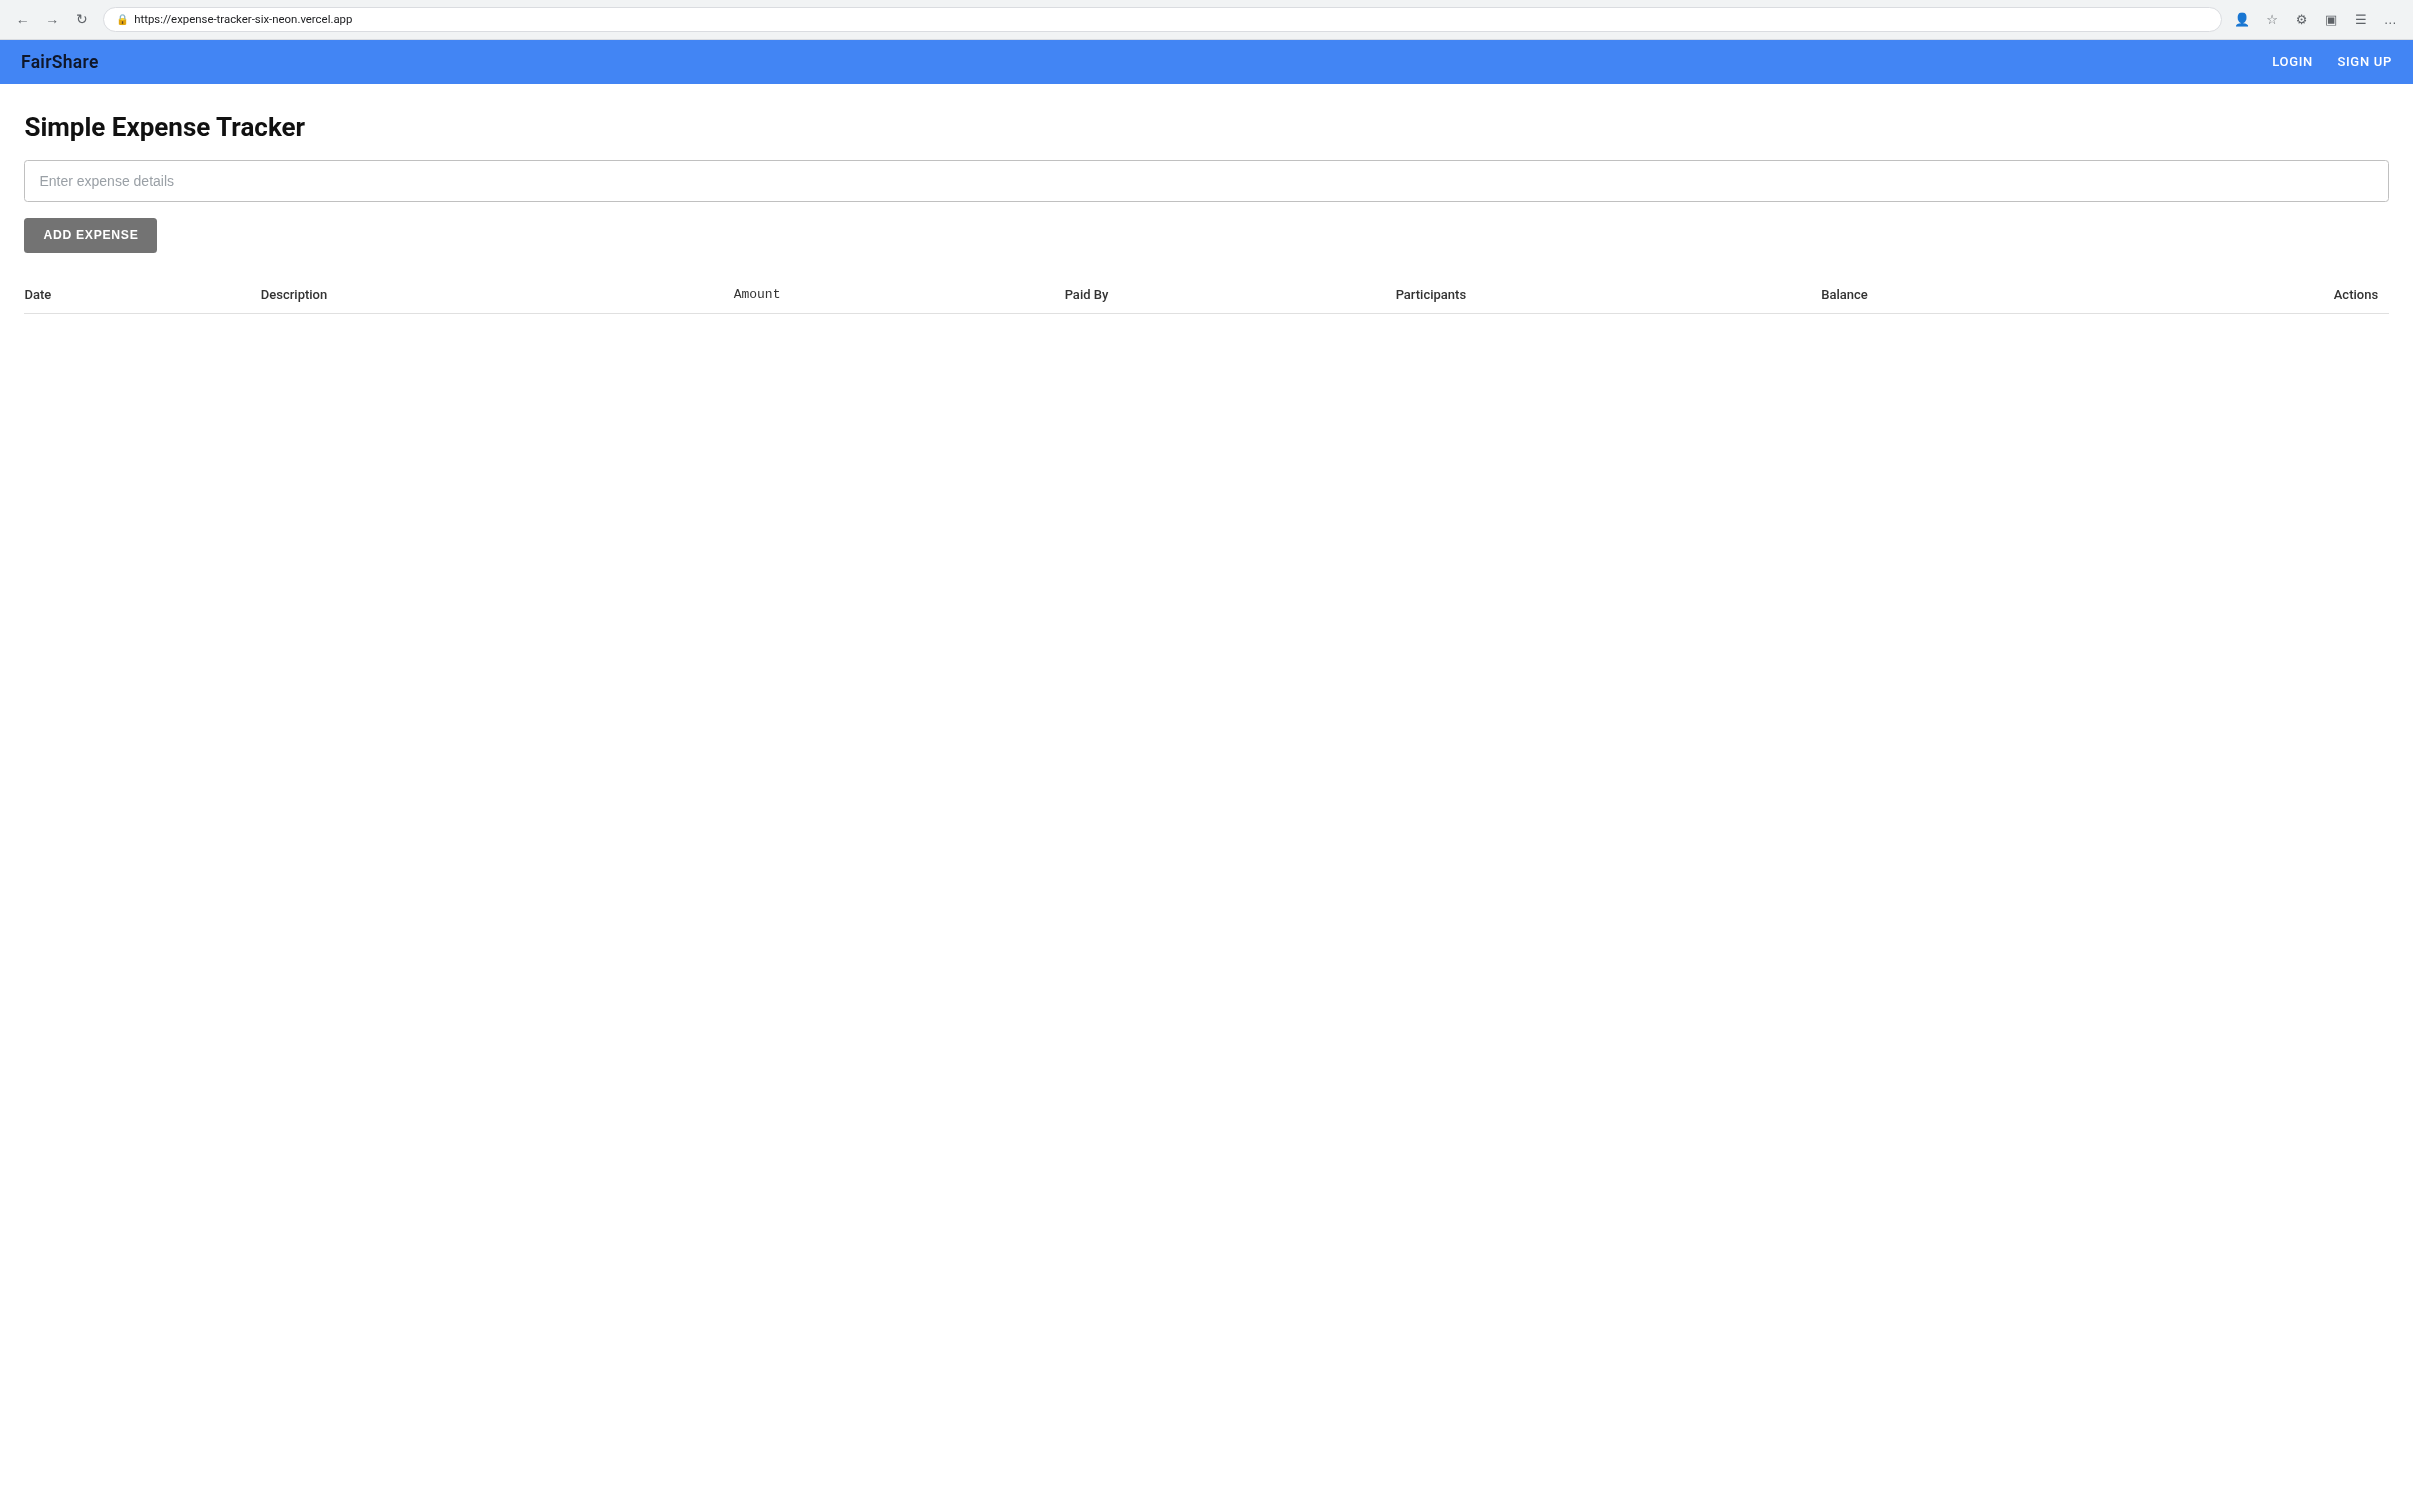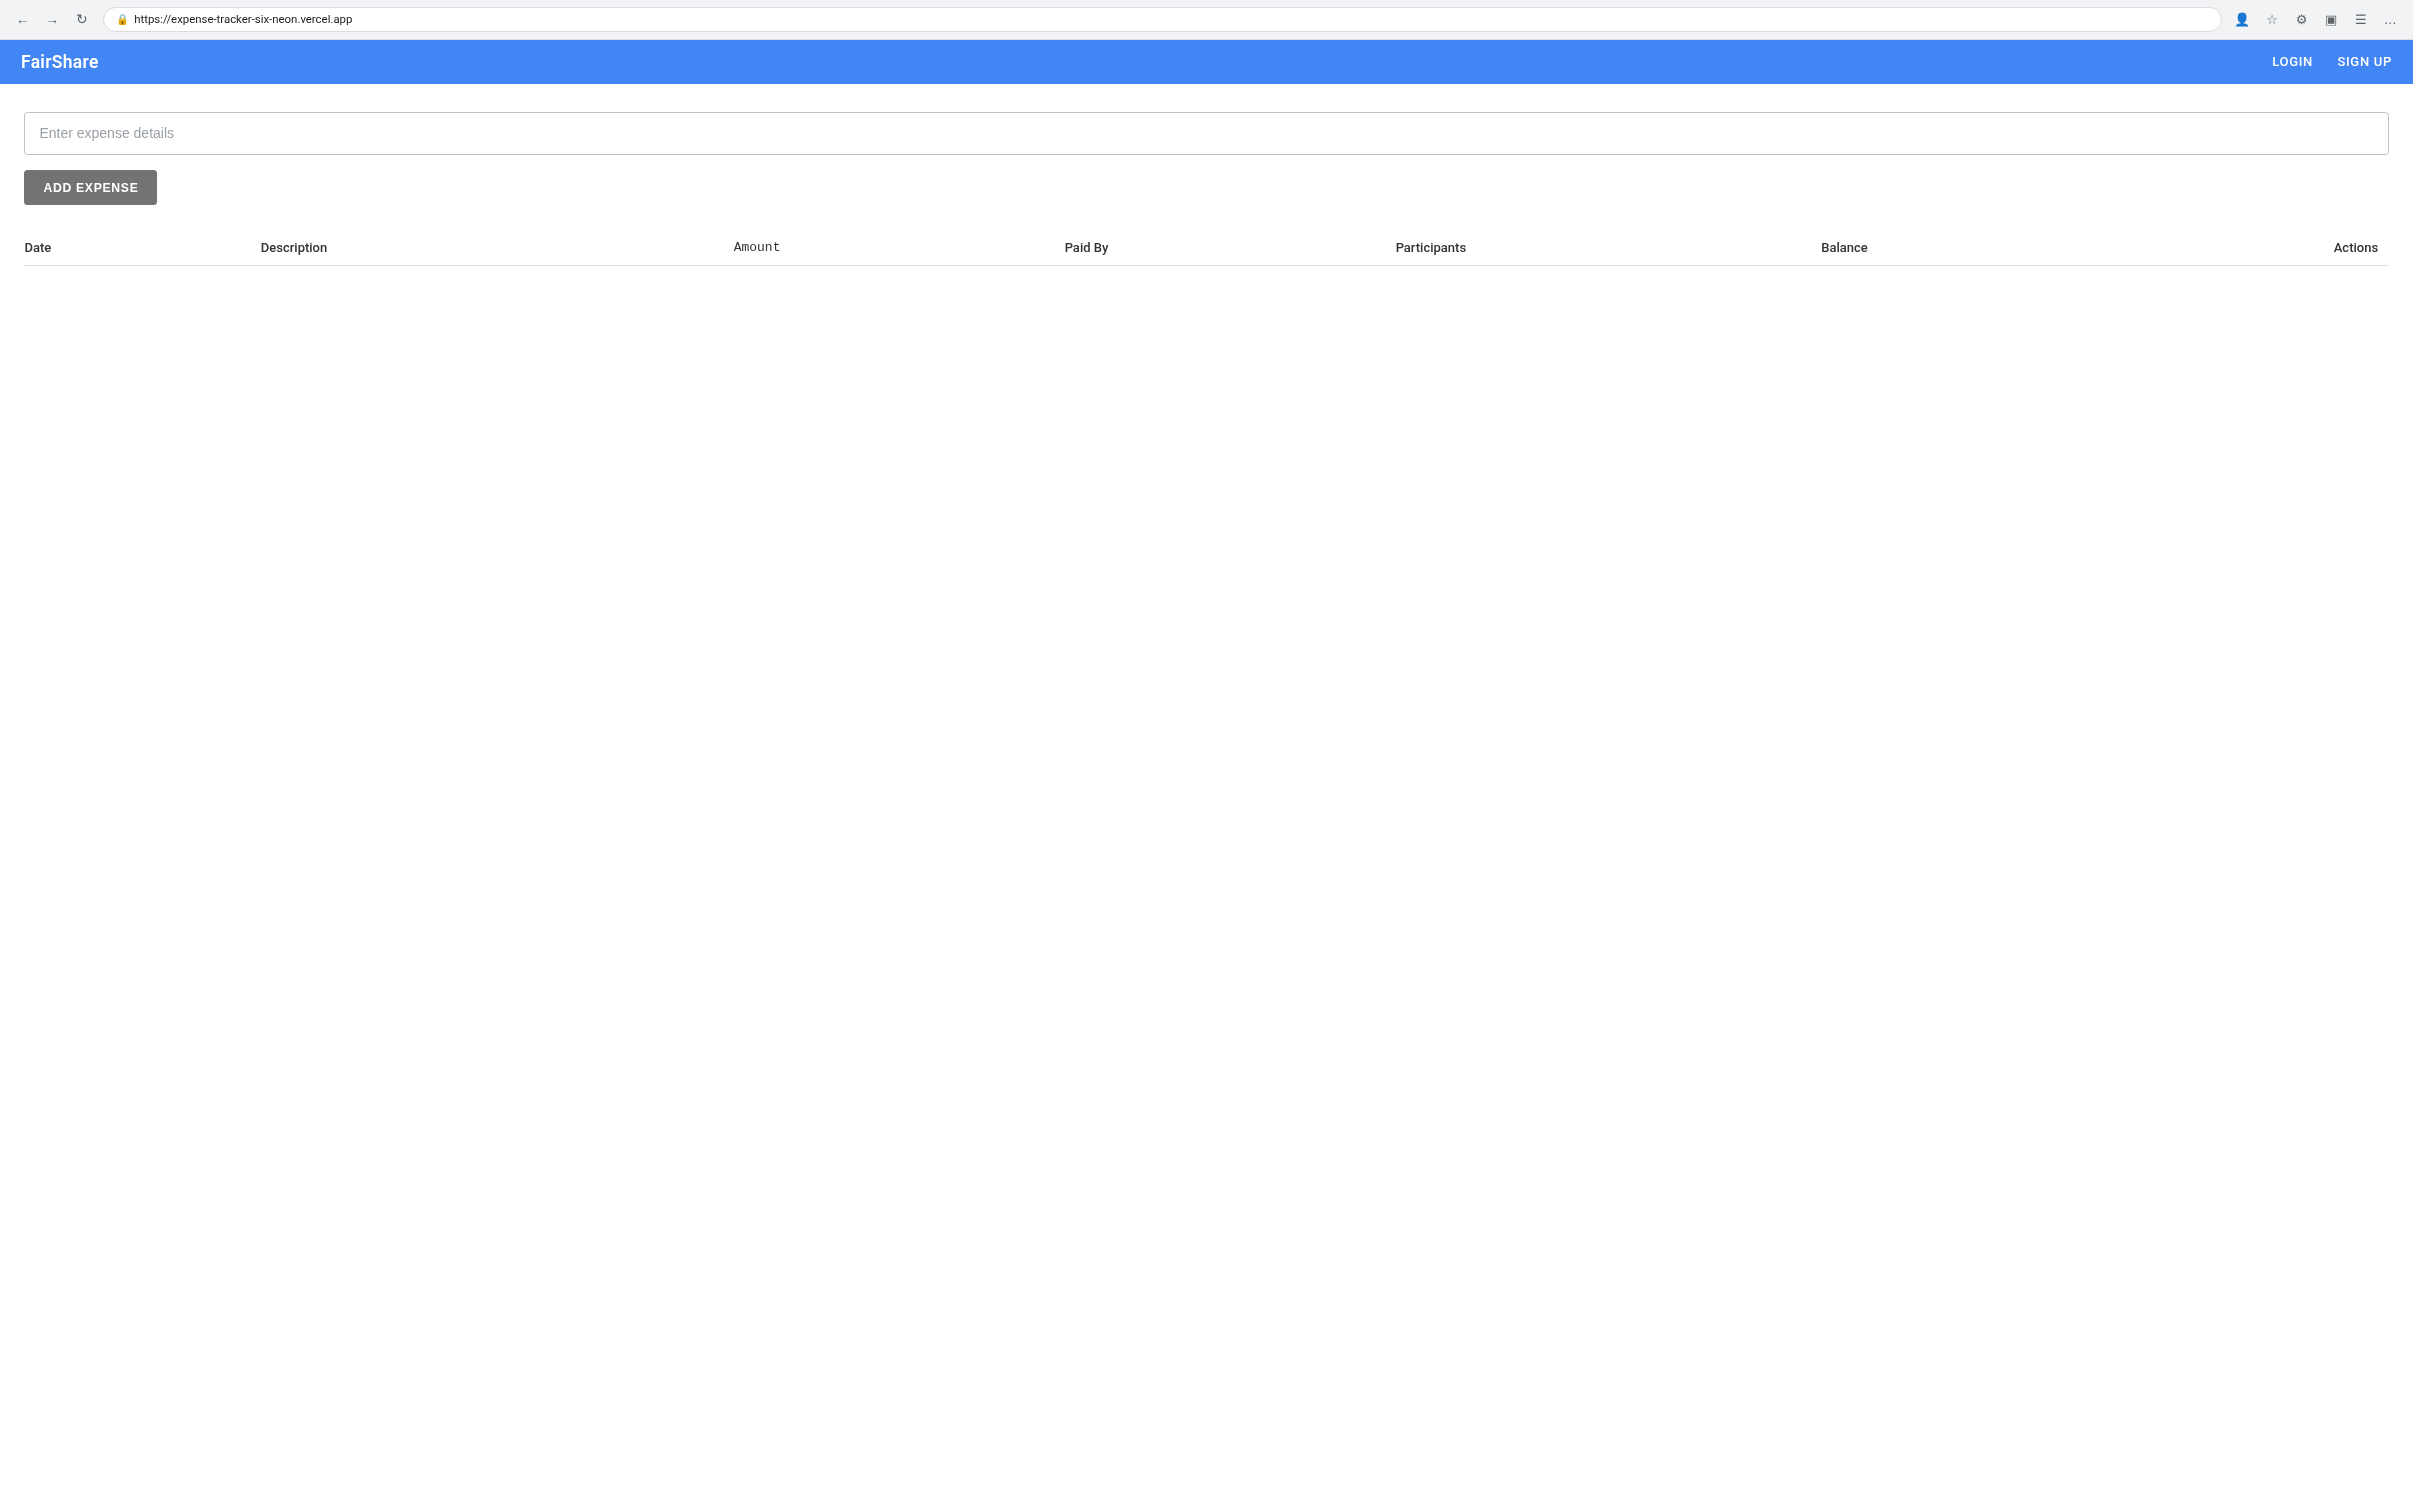--- a/index.html
+++ b/index.html
@@ -86,21 +86,21 @@
     
     .app-navbar {
       background: #4285f4;
       padding: 12.2px 21px;
       display: flex;
       align-items: center;
       justify-content: space-between;
     }
 
     .app-brand {
-      color: #ffffff;
+      color: #0f172a;
       font-size: 17.5px;
       font-weight: 600;
       letter-spacing: 0.3px;
     }
 
     .app-nav-links {
       display: flex;
       gap: 24.4px;
       align-items: flex-start;
     }
@@ -210,20 +210,21 @@
 
 <nav class="app-navbar">
   <span class="app-brand">FairShare</span>
   <div class="app-nav-links">
     <a class="app-nav-link">LOGIN</a>
     <a class="app-nav-link">SIGN UP</a>
   </div>
 </nav>
 
 <div class="main-content">
+  <h1 class="page-title">Simple Expense Tracker</h1>
 
   <input class="expense-input" type="text" placeholder="Enter expense details" style="">
 
   <div>
     <button class="add-expense-btn">ADD EXPENSE</button>
   </div>
 
   <table class="expense-table">
     <thead>
       <tr>

